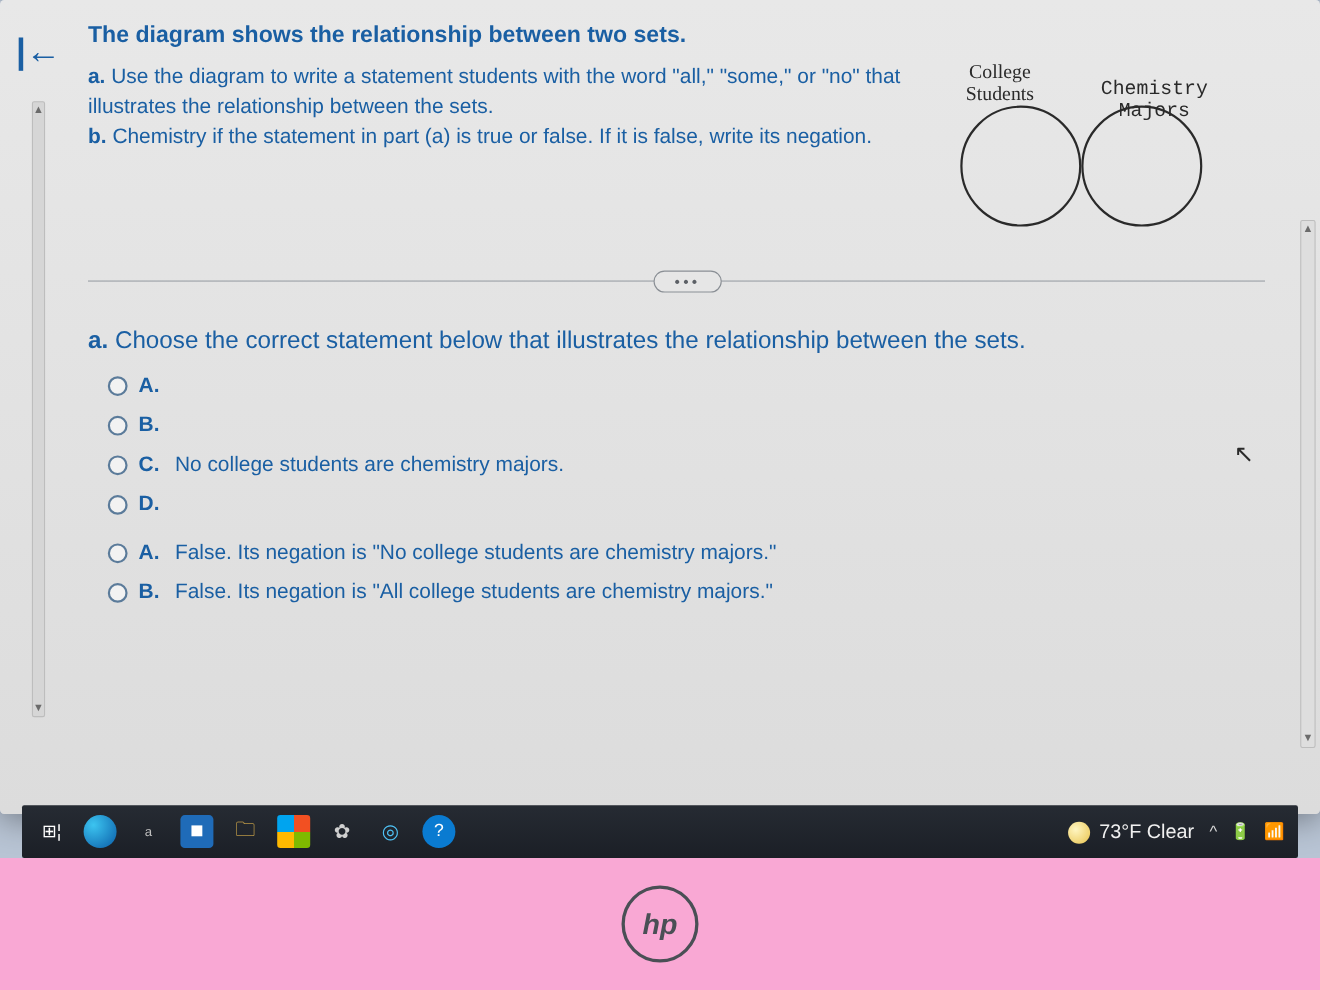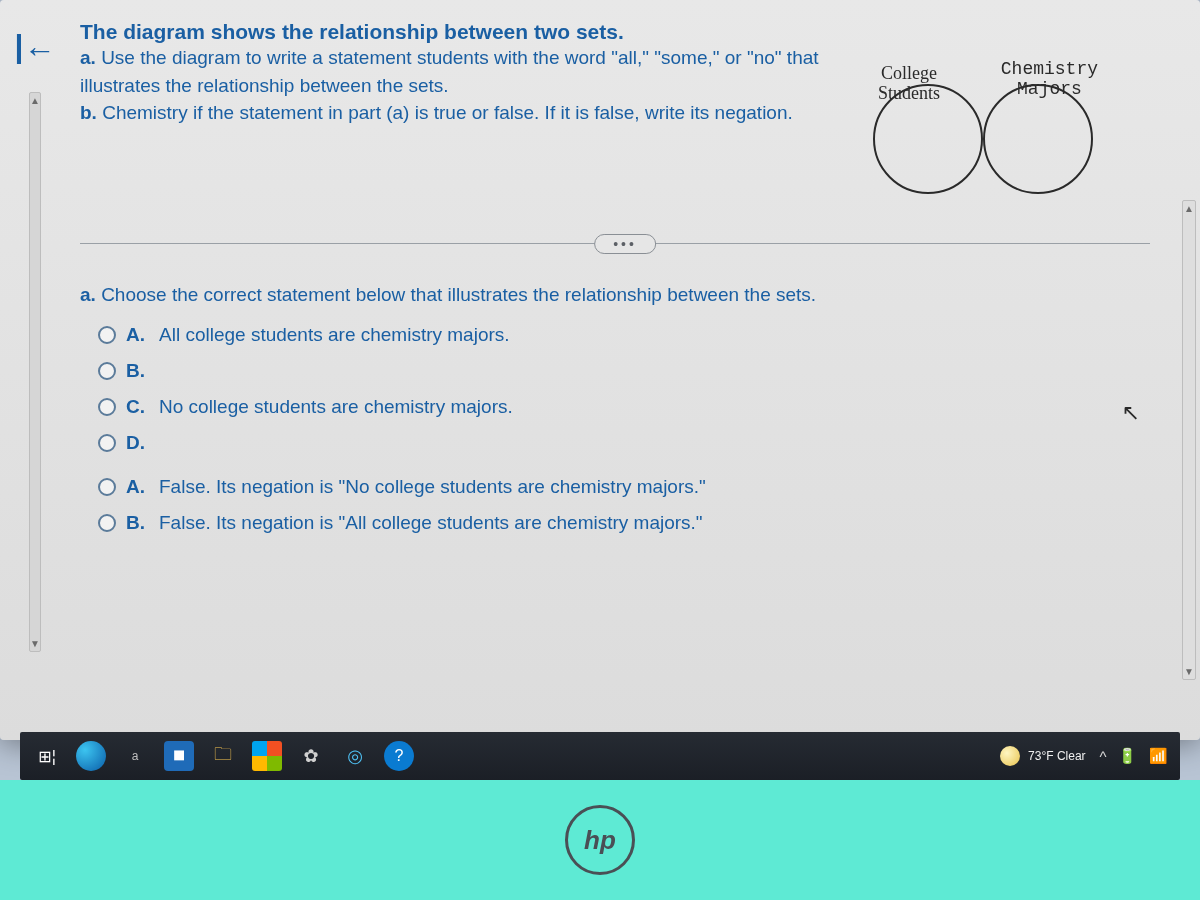--- a/index.html
+++ b/index.html
@@ -54,20 +54,21 @@
   }
   .content {
     flex: 1;
     padding: 20px 30px 20px 10px;
     position: relative;
   }
   .intro {
     color: #1a5fa3;
     font-size: 21px;
     font-weight: bold;
+    margin-bottom: 12px;
   }
   .instr-row {
     display: flex;
     align-items: flex-start;
     gap: 18px;
   }
   .instructions {
     color: #1a5fa3;
     font-size: 19px;
     line-height: 1.45;
@@ -82,21 +83,21 @@
     flex-shrink: 0;
   }
   .venn .label {
     position: absolute;
     font-family: Georgia, 'Times New Roman', serif;
     color: #2a2a2a;
     font-size: 18px;
     text-align: center;
     line-height: 1.1;
   }
-  .venn .label.l1 { left: 20px; top: 0; margin-top: 20px; }
+  .venn .label.l1 { left: 20px; top: 0; }
   .venn .label.l2 { right: 10px; top: 16px; font-family: Liberation Mono, monospace; }
   .venn .circle {
     position: absolute;
     width: 110px;
     height: 110px;
     border: 2px solid #2a2a2a;
     border-radius: 50%;
     background: transparent;
   }
   .venn .c1 { left: 15px; top: 40px; }
@@ -124,21 +125,21 @@
     font-size: 14px;
     color: #5c6066;
     cursor: pointer;
     letter-spacing: 3px;
   }
   .q-block {
     margin-bottom: 22px;
   }
   .q-prompt {
     color: #1a5fa3;
-    font-size: 19px;
+    font-size: 22px;
     margin-bottom: 18px;
   }
   .q-prompt .tag { font-weight: bold; }
   .option {
     display: flex;
     align-items: center;
     gap: 10px;
     margin: 0 0 14px 18px;
     color: #1a5fa3;
     font-size: 19px;
@@ -202,38 +203,38 @@
   .tb-icon.win { color:#fff; font-size:16px; }
   .tb-icon.edge { background: radial-gradient(circle at 30% 30%, #3cc4f0, #0a5da8); border-radius:50%; }
   .tb-icon.folder { color: #f6c451; }
   .tb-icon.store { background:#1f6bb8; color:#fff; font-size:14px; }
   .tb-icon.ms { background: conic-gradient(#f25022 0 25%, #7fba00 0 50%, #ffb900 0 75%, #00a4ef 0 100%); border-radius:3px; }
   .tb-icon.settings { color:#d0d0d0; }
   .tb-icon.chat { color:#4fc3f7; }
   .tb-icon.help { background:#0a7bd1; color:#fff; border-radius:50%; font-size:16px; }
   .tb-spacer { flex:1; }
   .weather {
-    display:flex; align-items:center; gap:8px;
-    color:#f0f0f0; font-size:12px;
+    display:flex; align-items:flex-end; gap:8px;
+    color:#f0f0f0; font-size:18px;
   }
   .weather .moon {
     width:20px; height:20px; border-radius:50%;
     background: radial-gradient(circle at 35% 35%, #fff6c2, #e8c34d);
   }
   .tray {
     display:flex; align-items:center; gap:12px;
     color:#d6d6d6; font-size:15px;
   }
 
   
   .bezel {
     position:absolute;
     bottom:0; left:0; right:0;
     height:120px;
-    background:#5eead4;
+    background:#f9a8d4;
     display:flex;
     align-items:center;
     justify-content:center;
   }
   .hp-logo {
     width: 70px; height:70px;
     border: 3px solid #4a4f55;
     border-radius: 50%;
     display:flex; align-items:center; justify-content:center;
     color:#4a4f55;
@@ -291,21 +292,20 @@
     </div>
 
     <div class="q-block">
       <div class="q-prompt">
         <span class="tag">a.</span>
         <span>Choose the correct statement below that illustrates the relationship between the sets.</span>
       </div>
       <div class="option">
         <div class="radio"></div>
         <span class="letter">A.</span>
-        <span>All college students are chemistry majors.</span>
       </div>
       <div class="option">
         <div class="radio"></div>
         <span class="letter">B.</span>
       </div>
       <div class="option">
         <div class="radio"></div>
         <span class="letter">C.</span>
         <span>No college students are chemistry majors.</span>
       </div>

